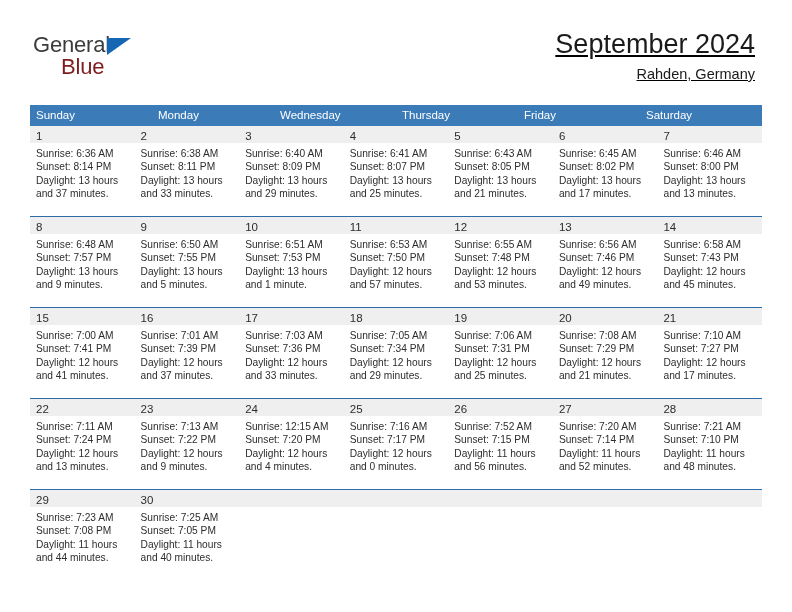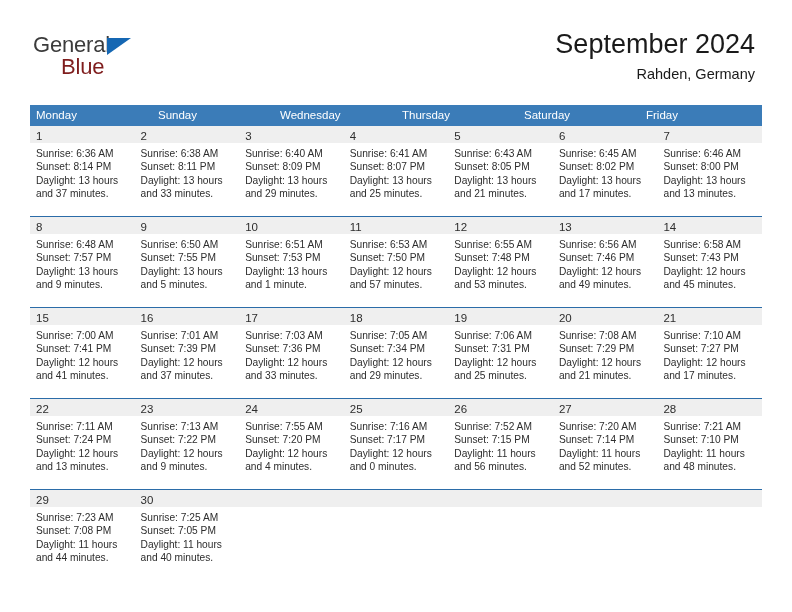--- a/index.html
+++ b/index.html
@@ -64,20 +64,21 @@
     color: #7f1d1d;
     letter-spacing: -0.2px;
     line-height: 24px;
   }
 
   .title-wrap {
     position: absolute;
     right: 37px;
     top: 28px;
     text-align: right;
+    text-decoration: underline;
   }
   .title {
     font-size: 27px;
     color: #1a1a1a;
     line-height: 32px;
     white-space: nowrap;
   }
   .subtitle {
     margin-top: 6px;
     font-size: 14.5px;
@@ -163,26 +164,26 @@
     <div class="title-wrap">
       <div class="title">September 2024</div>
       <div class="subtitle">Rahden, Germany</div>
     </div>
 
   </div>
 
   <div class="calendar">
 
     <div class="dow-row">
+      <div class="dow">Sunday</div>
       <div class="dow">Monday</div>
-      <div class="dow">Sunday</div>
       <div class="dow">Wednesday</div>
       <div class="dow">Thursday</div>
+      <div class="dow">Friday</div>
       <div class="dow">Saturday</div>
-      <div class="dow">Friday</div>
     </div>
 
     <div id="weeks-container">
         <div class="week first">
           <div class="cell">
             <div class="daynum-band"><span class="daynum">1</span></div>
             <div class="lines">
               <div class="line">Sunrise: 6:36 AM</div>
               <div class="line">Sunset: 8:14 PM</div>
               <div class="line">Daylight: 13 hours</div>
@@ -389,21 +390,21 @@
             <div class="lines">
               <div class="line">Sunrise: 7:13 AM</div>
               <div class="line">Sunset: 7:22 PM</div>
               <div class="line">Daylight: 12 hours</div>
               <div class="line">and 9 minutes.</div>
             </div>
           </div>
           <div class="cell">
             <div class="daynum-band"><span class="daynum">24</span></div>
             <div class="lines">
-              <div class="line">Sunrise: 7:55 AM</div>
+              <div class="line">Sunrise: 12:15 AM</div>
               <div class="line">Sunset: 7:20 PM</div>
               <div class="line">Daylight: 12 hours</div>
               <div class="line">and 4 minutes.</div>
             </div>
           </div>
           <div class="cell">
             <div class="daynum-band"><span class="daynum">25</span></div>
             <div class="lines">
               <div class="line">Sunrise: 7:16 AM</div>
               <div class="line">Sunset: 7:17 PM</div>

